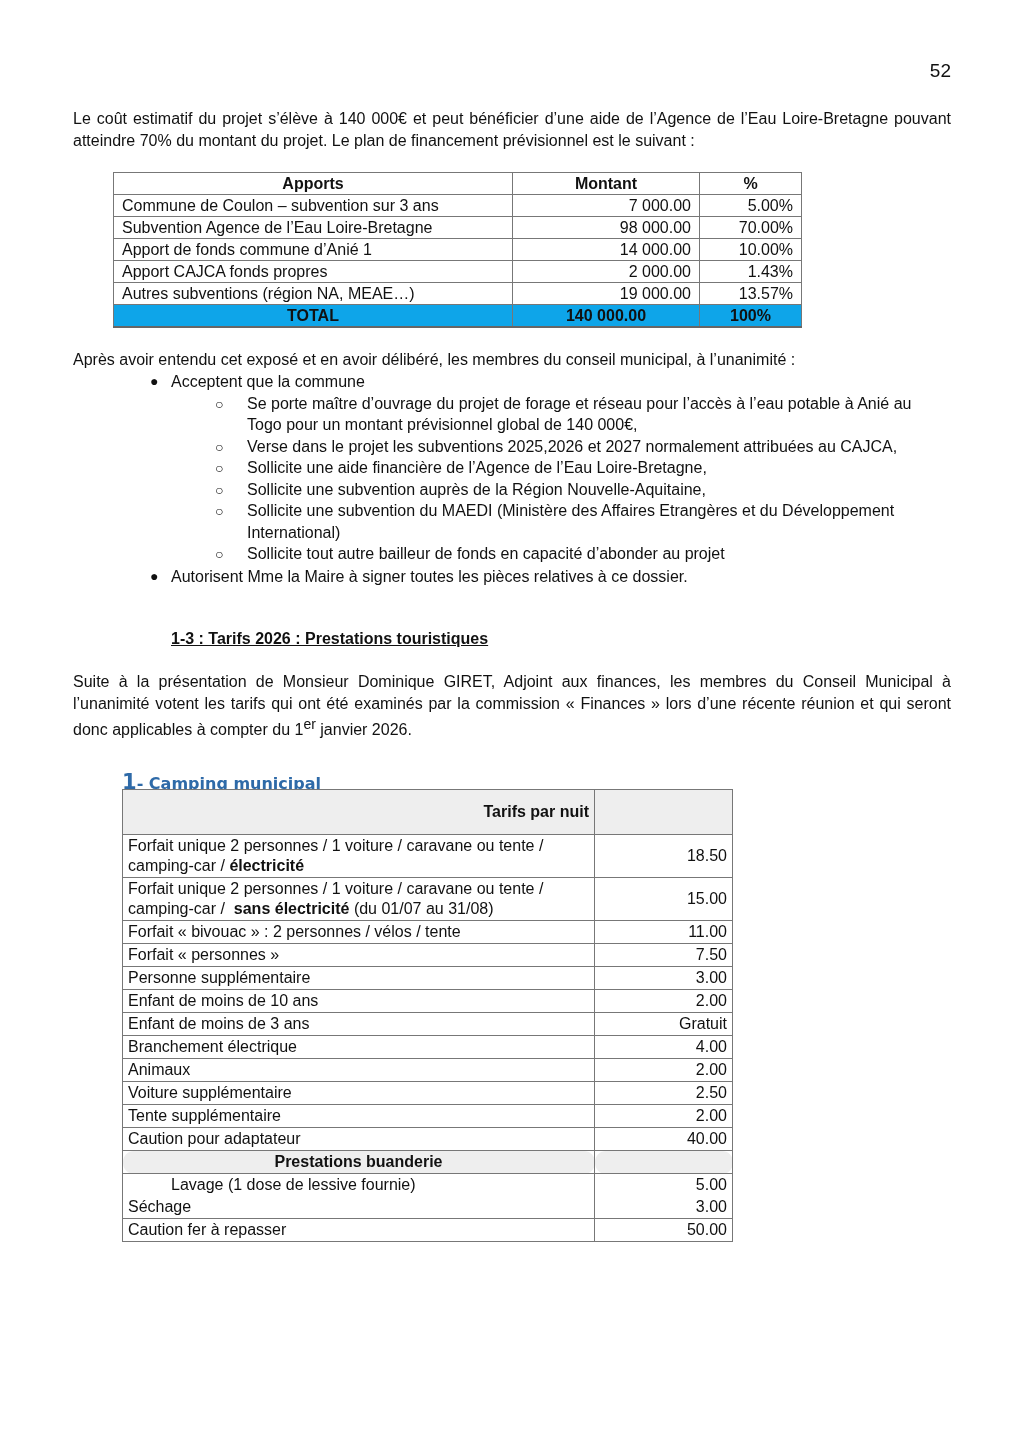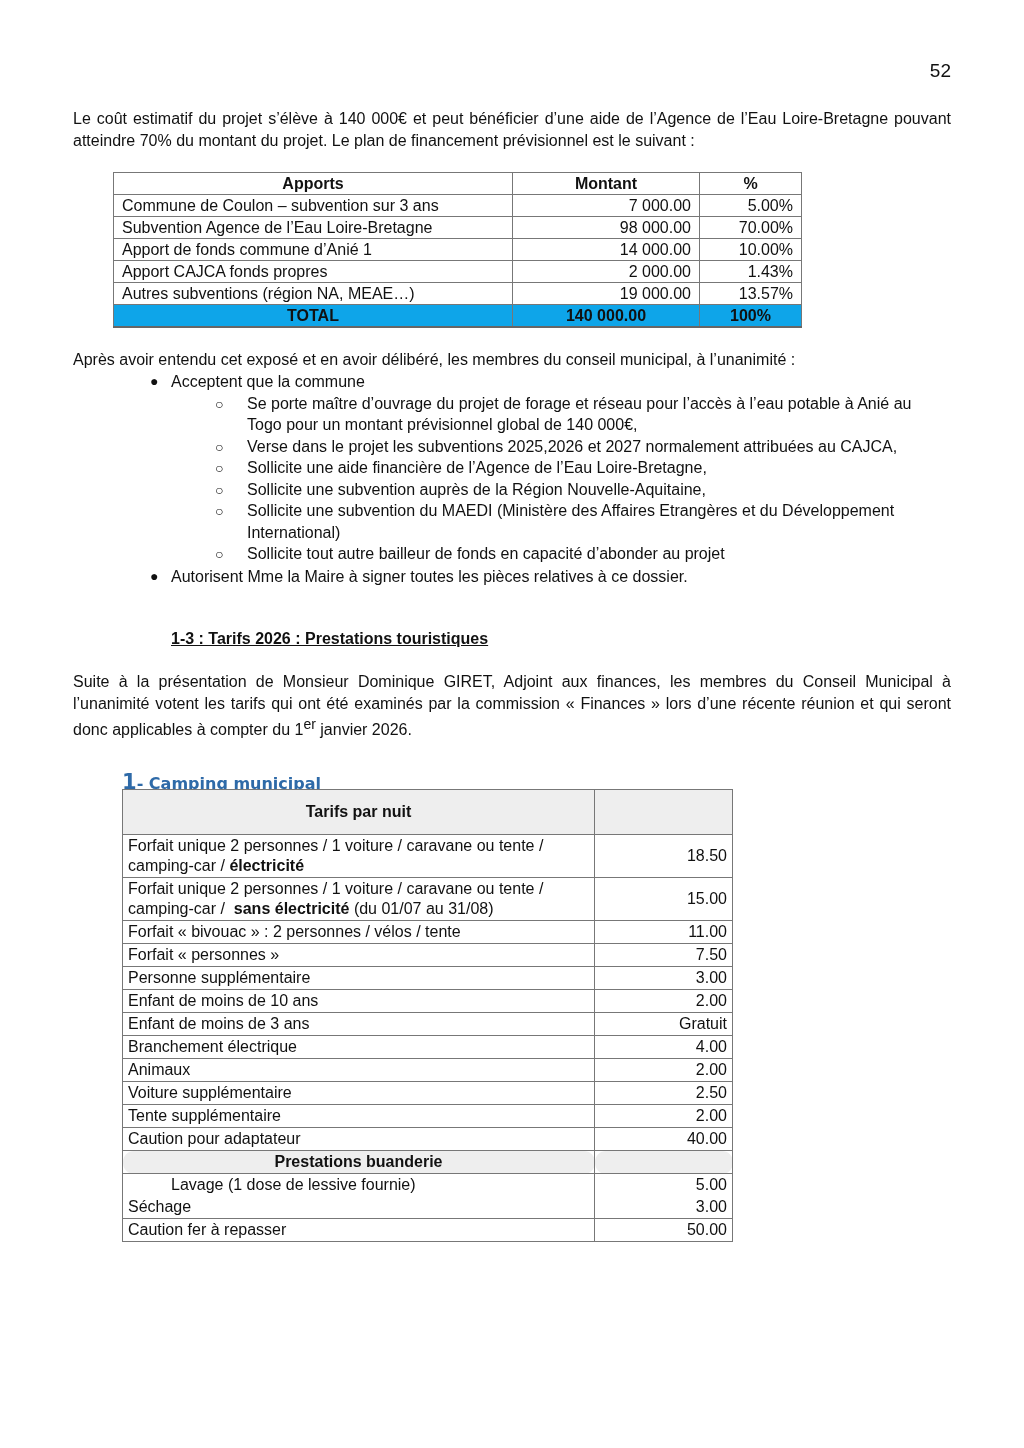--- a/index.html
+++ b/index.html
@@ -27,21 +27,21 @@
     ul.lvl2 > li { position: relative; padding-left: 76px; }
     ul.lvl2 > li .obullet { position: absolute; left: 44px; top: 1px; font-size: 14px; }
     ul.lvl1 > li.last { margin-top: 1px; }
     .section-title { position: absolute; top: 630px; left: 171px; font-weight: bold; text-decoration: underline; font-size: 16px; }
     .camp-title { position: absolute; top: 762px; left: 122px; font-family: "DejaVu Sans", sans-serif; font-weight: bold; color: #2e6aa8; font-size: 16px; margin-top: 8px; }
     .camp-title .num { font-size: 21px; text-decoration: none; }
     .camp-title .txt { text-decoration: underline; }
     .camp { top: 789px; left: 122px; width: 611px; }
     .camp td { border: 1.5px solid #777; padding: 0 5px; font-size: 16px; line-height: 20px; height: 22px; }
     .camp td.val { text-align: right; width: 84px; }
-    .camp tr.head td { background: #eeeeee; font-weight: bold; text-align: center; height: 44px; }
+    .camp tr.head td { background: #eeeeee; font-weight: bold; text-align: right; height: 44px; }
     .camp tr.head td.val { background: #eeeeee; }
     .camp tr.sub td { background: #eeeeee; font-weight: bold; text-align: center; border-radius: 11px; }
     .camp tr.sub td.val { background: #eeeeee; }
     .camp tr.nob td { border-bottom: none; padding-left: 48px; }
     .camp tr.not td { border-top: none; }
     .camp tr.double td { height: 42px; }
     sup { font-size: 14px; margin-top: 20px; }
   </style>
 </head>
 <body>

